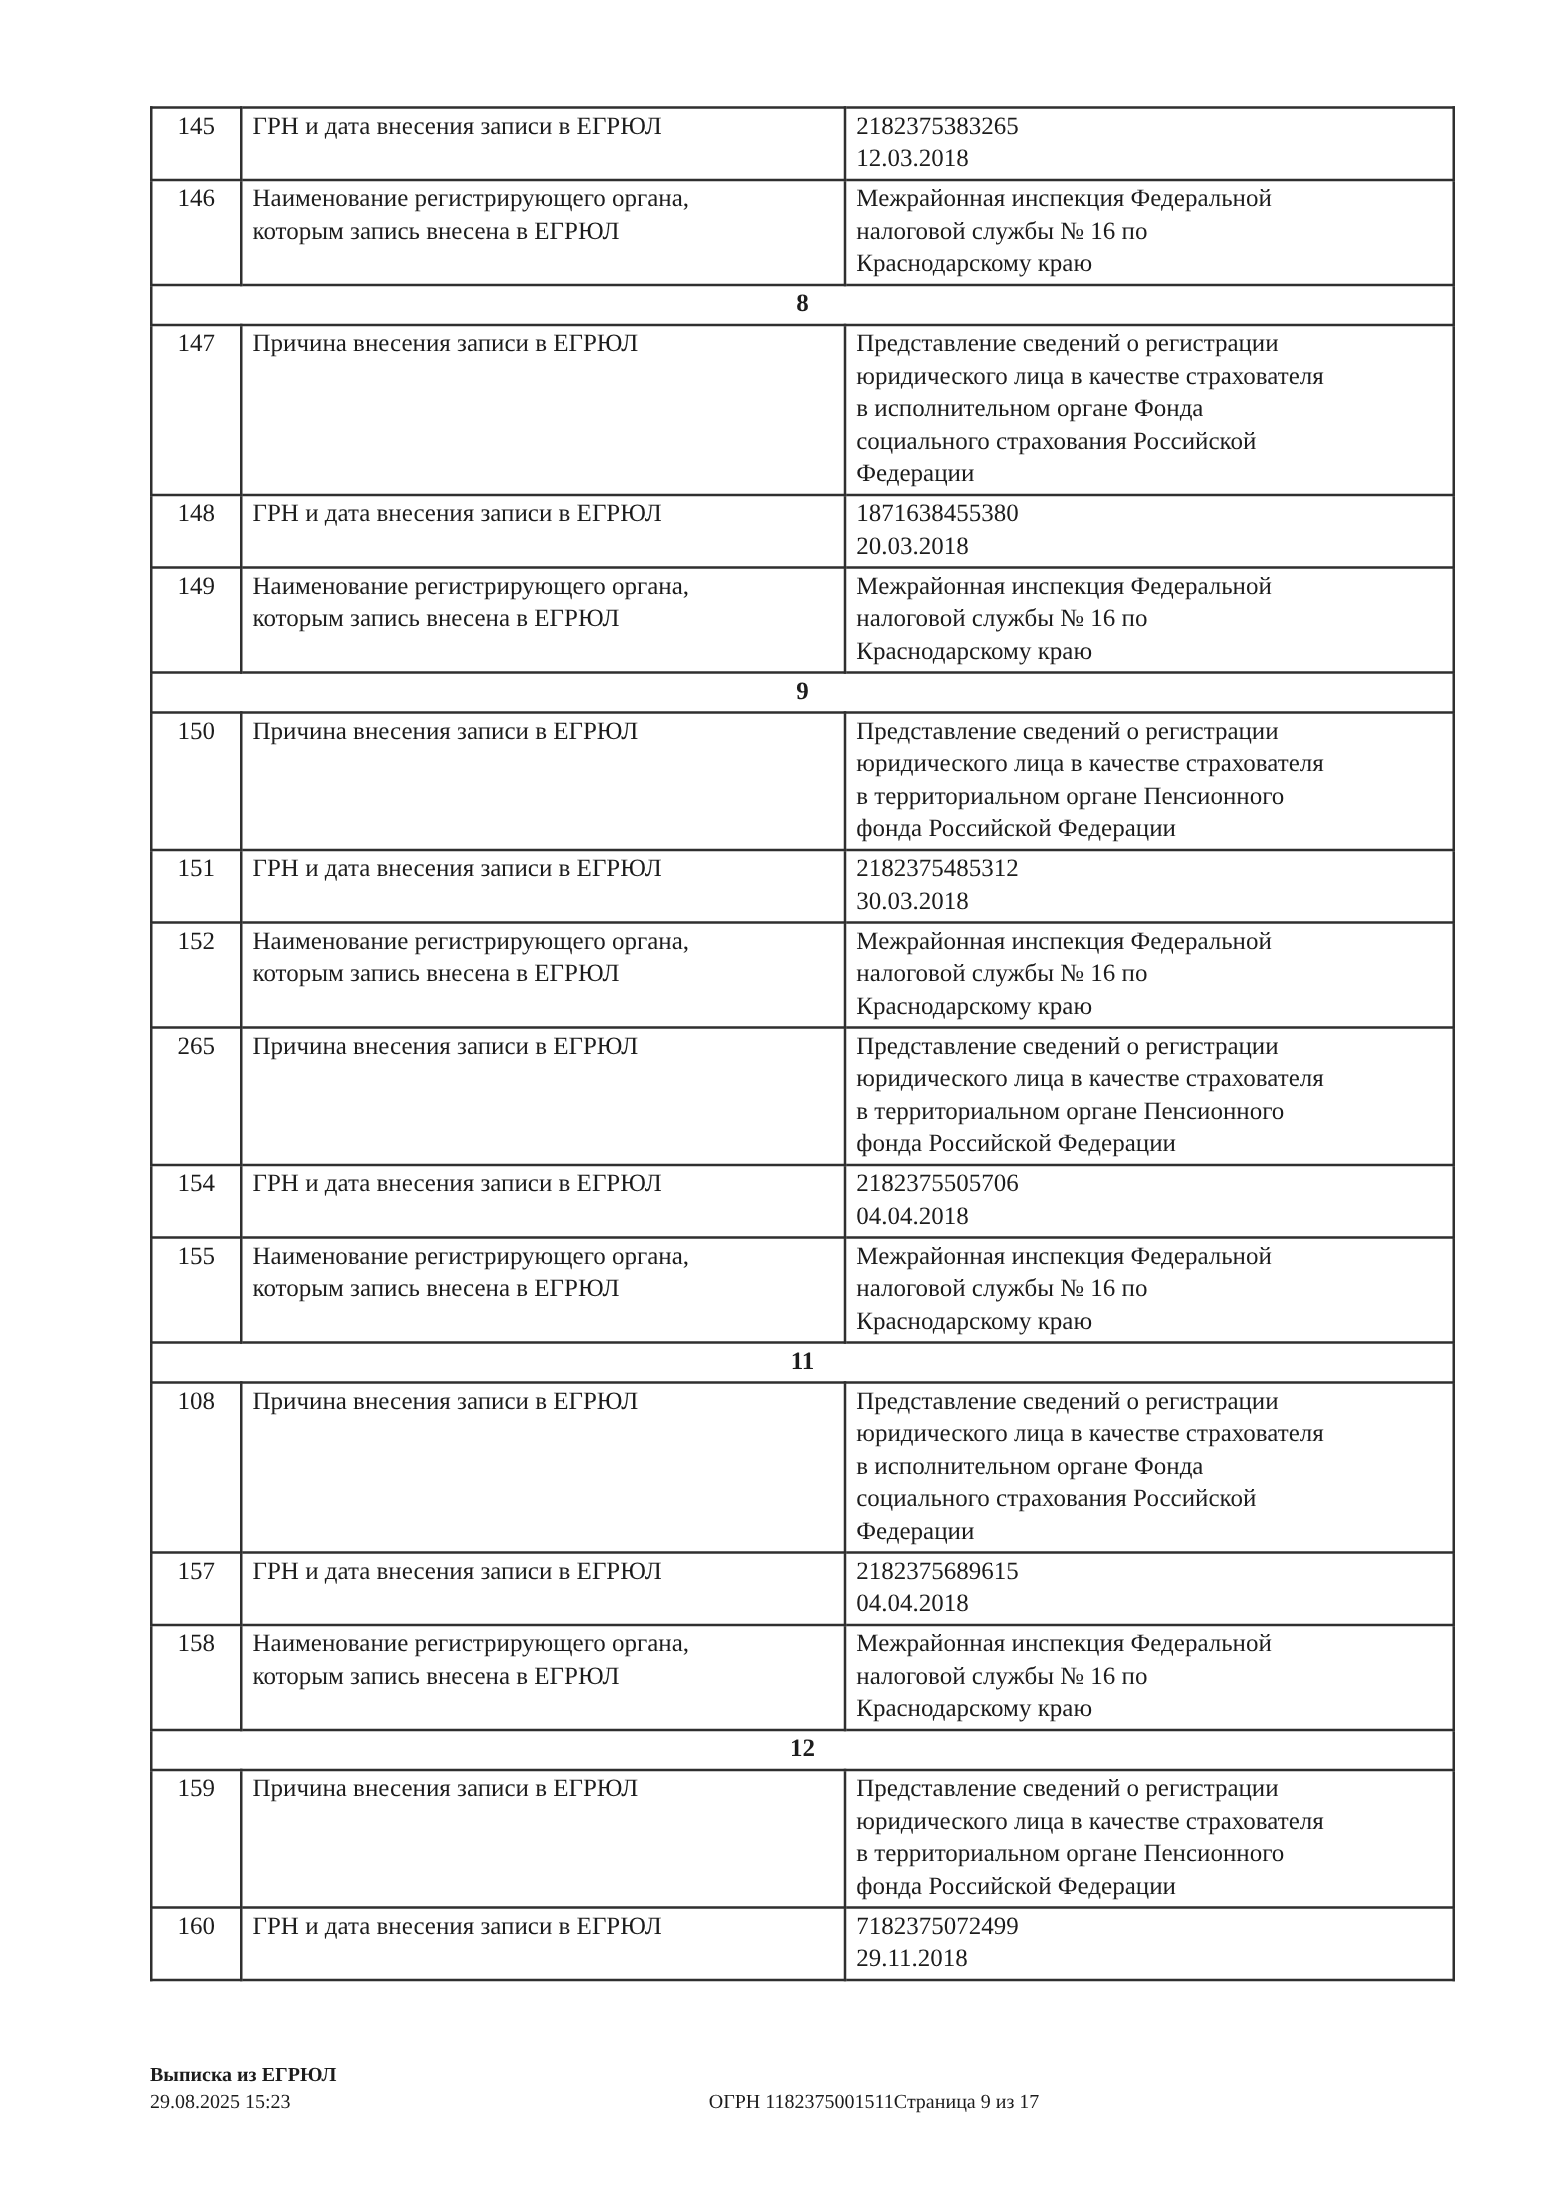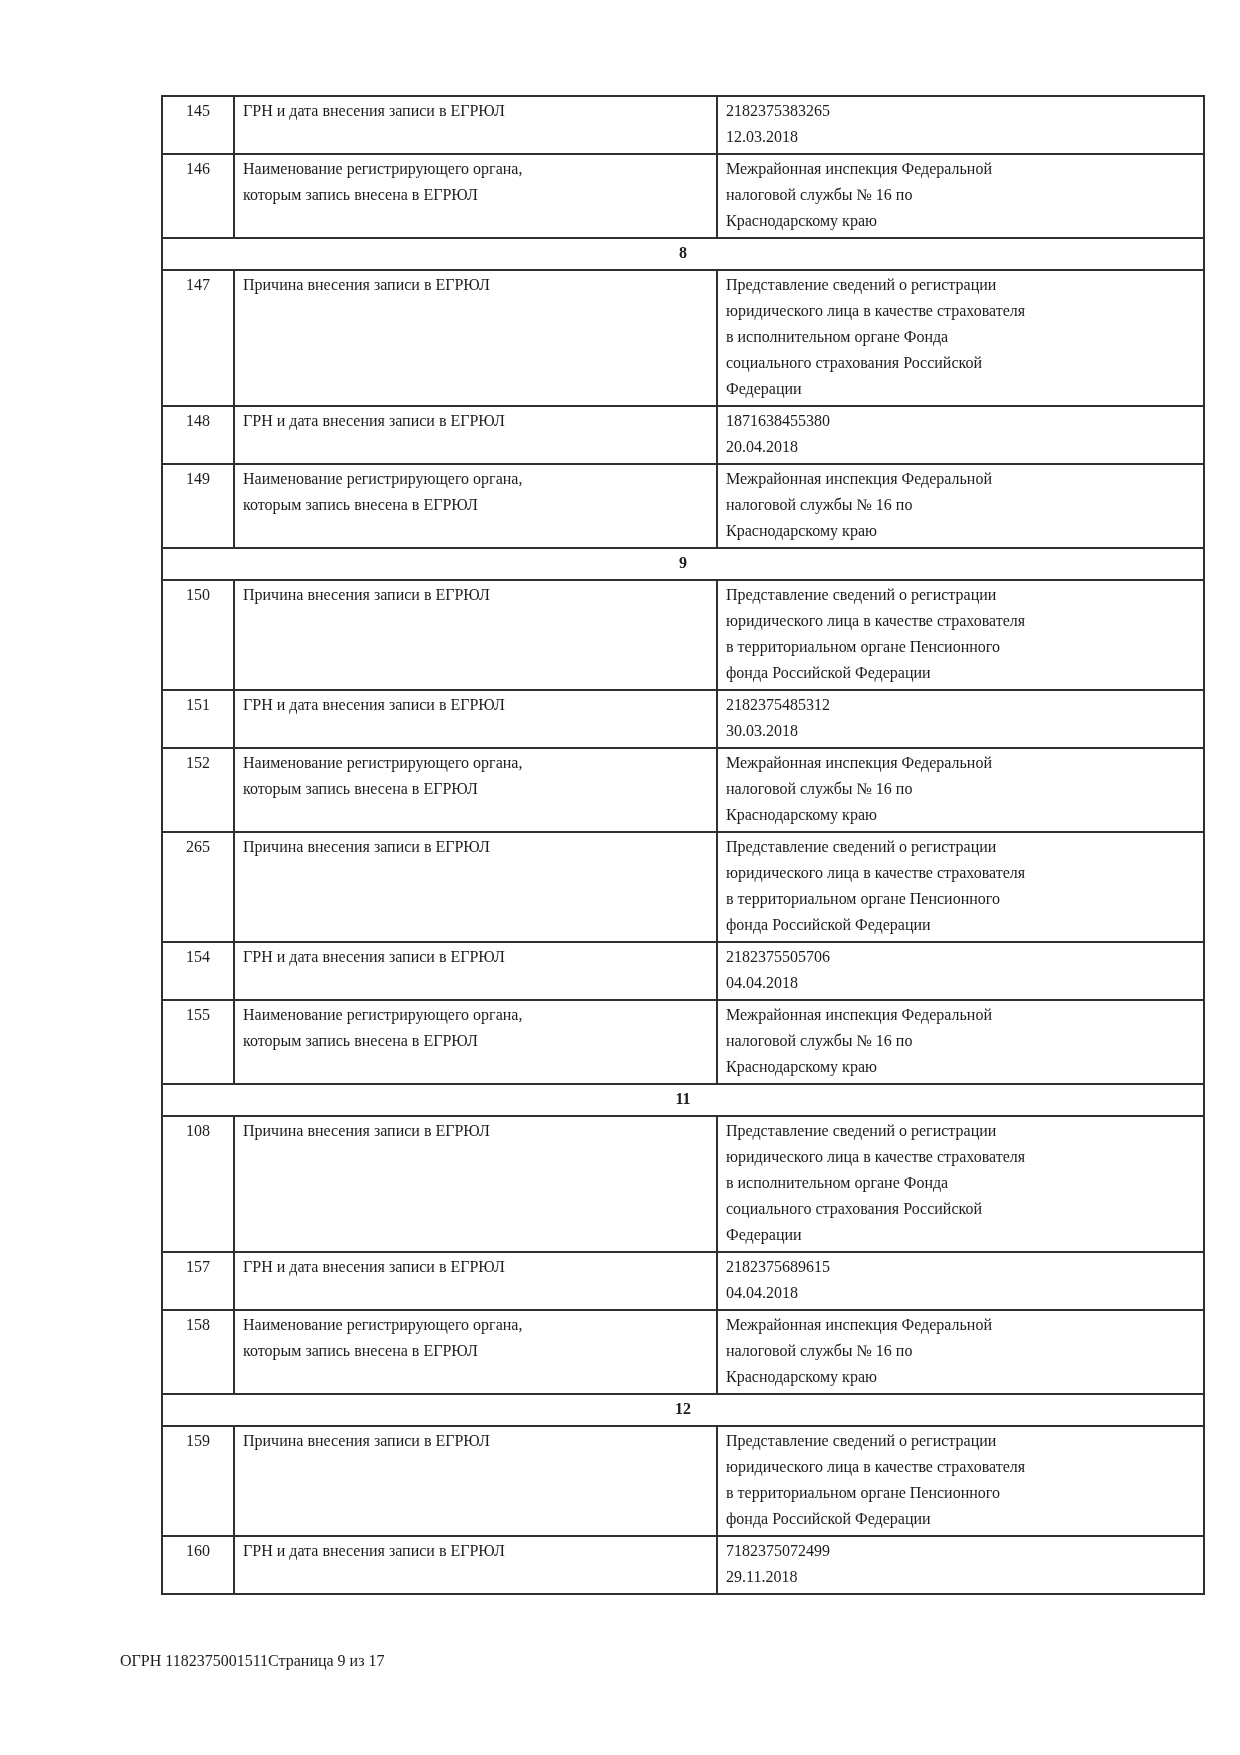--- a/index.html
+++ b/index.html
@@ -12,27 +12,26 @@
     width: 1240px;
     height: 1755px;
     background: #ffffff;
     font-family: "Liberation Serif", "DejaVu Serif", serif;
     color: #1c1c1c;
     overflow: hidden;
   }
   table.egrul {
     position: absolute;
     left: 120px;
-    top: 95px;
+    top: 85px;
     width: 1042px;
     border-collapse: collapse;
     table-layout: fixed;
-    font-size: 16px;
+    font-size: 20px;
     line-height: 26px;
-    margin-left: 41px;
   }
   table.egrul td {
     border: 2px solid #2f2f2f;
     vertical-align: top;
     padding: 1px 8px 3px 8px;
   }
   td.num-cell {
     text-align: center;
     padding-left: 2px;
     padding-right: 2px;
@@ -109,21 +108,21 @@
             <span class="line">Федерации</span>
           </td>
         </tr>
         <tr>
           <td class="num-cell">148</td>
           <td>
             <span class="line">ГРН и дата внесения записи в ЕГРЮЛ</span>
           </td>
           <td>
             <span class="line">1871638455380</span>
-            <span class="line">20.04.2018</span>
+            <span class="line">20.03.2018</span>
           </td>
         </tr>
         <tr>
           <td class="num-cell">149</td>
           <td>
             <span class="line">Наименование регистрирующего органа,</span>
             <span class="line">которым запись внесена в ЕГРЮЛ</span>
           </td>
           <td>
             <span class="line">Межрайонная инспекция Федеральной</span>
@@ -262,17 +261,21 @@
           </td>
           <td>
             <span class="line">7182375072499</span>
             <span class="line">29.11.2018</span>
           </td>
         </tr>
       </tbody>
   </table>
 
   <div class="footer">
+    <div class="left-block">
+      <div class="doc-title">Выписка из ЕГРЮЛ</div>
+      <div>29.08.2025 15:23</div>
+    </div>
     <div class="center-block">ОГРН 1182375001511</div>
     <div class="right-block">Страница 9 из 17</div>
   </div>
 
 </div>
 
 </body></html>

